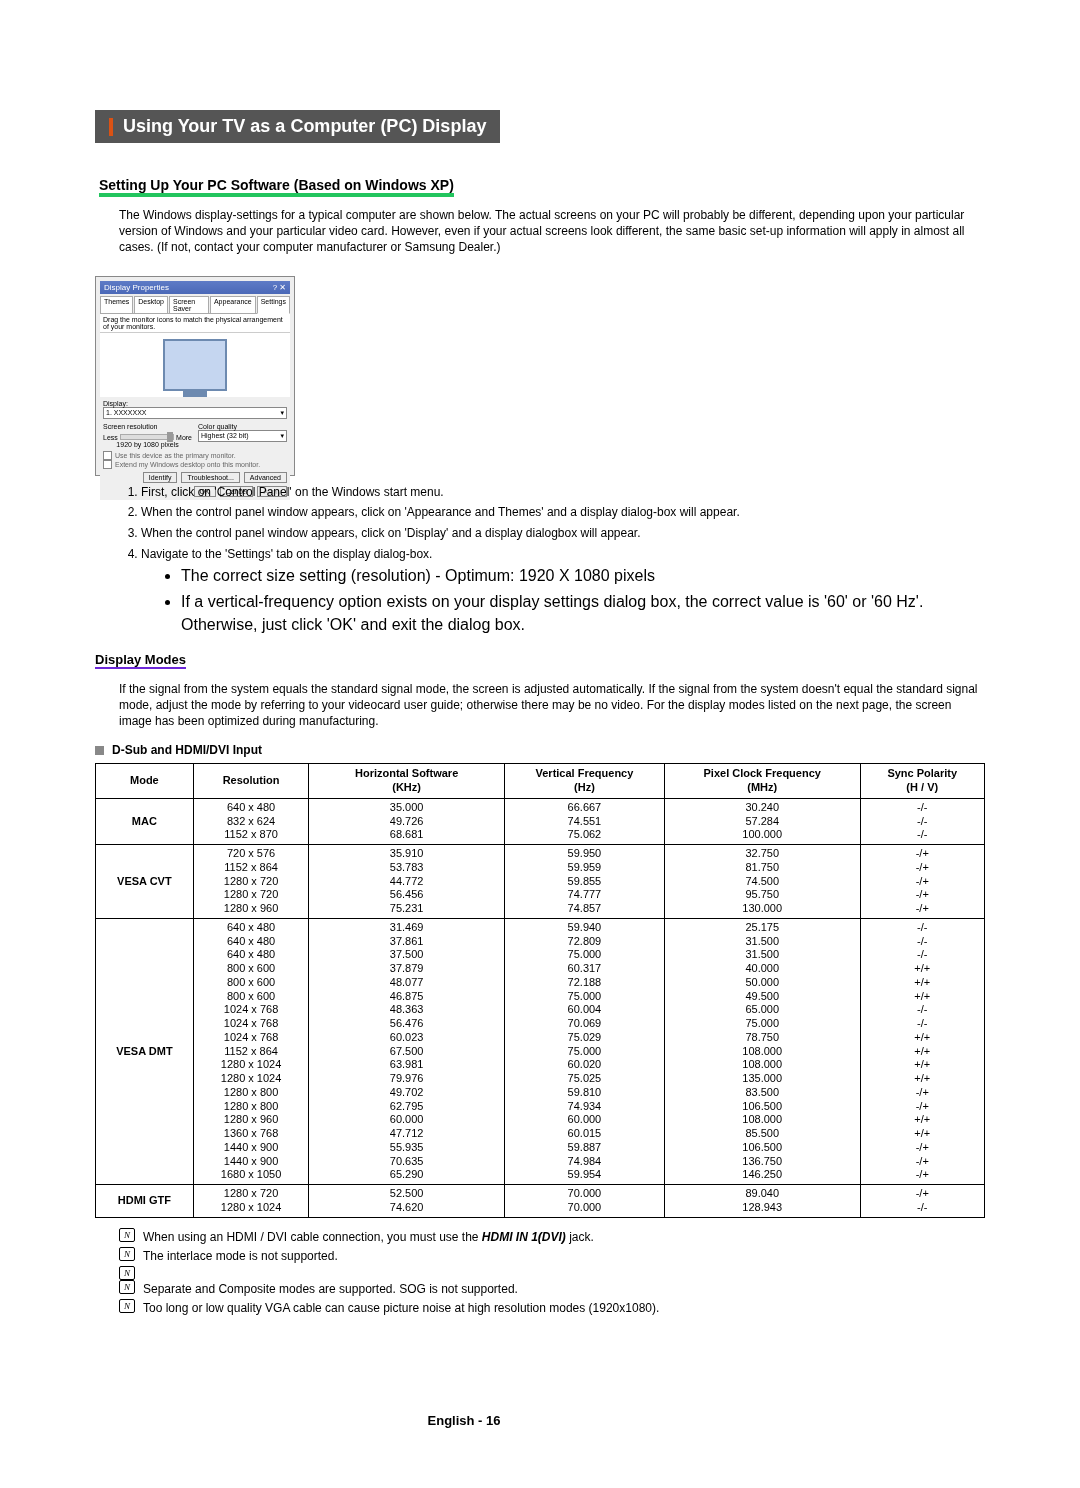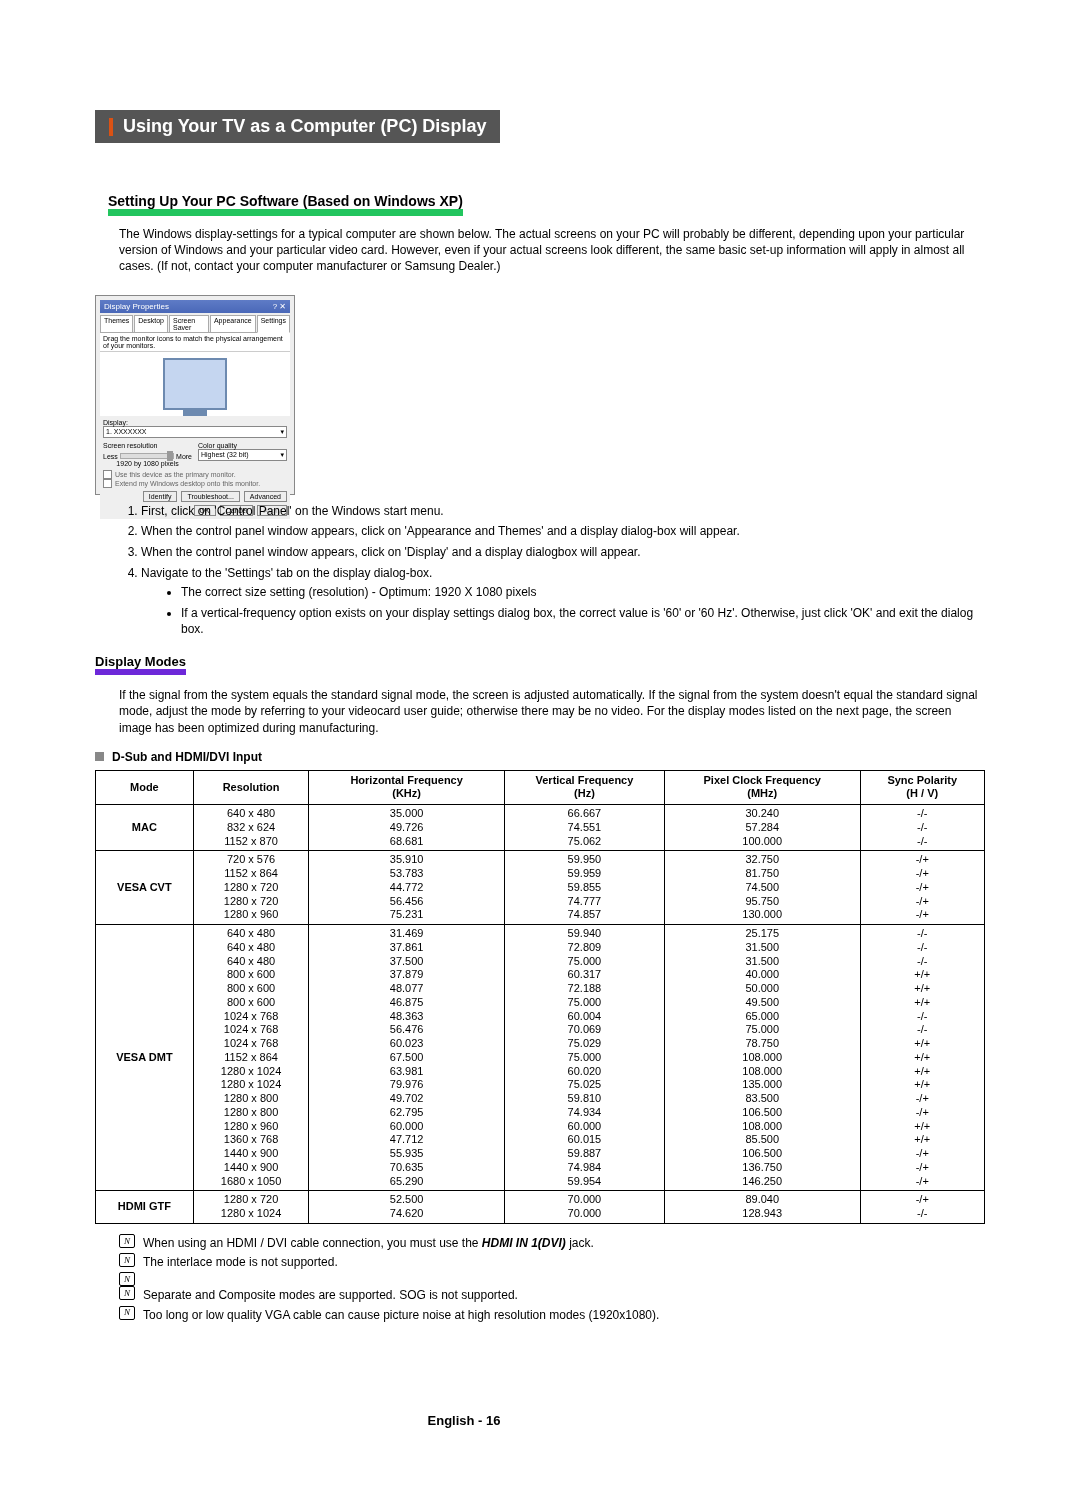--- a/index.html
+++ b/index.html
@@ -14,51 +14,51 @@
     width: 1080px;
     height: 1488px;
     box-sizing: border-box;
     padding: 110px 95px 40px 95px;
     position: relative;
     background: #fff;
   }
   .title-bar {
     display: flex;
     align-items: center;
-    margin-bottom: 36px;
+    margin-bottom: 20px;
   }
   .title-bar .title-text {
     background: #555;
     color: #fff;
     font-size: 18px;
     font-weight: bold;
     padding: 6px 14px 6px 14px;
     display: flex;
     align-items: center;
   }
   .title-bar .title-mark {
     display: inline-block;
     width: 4px;
     height: 18px;
     background: #db5214;
     margin-right: 10px;
   }
   .section-heading {
     font-weight: bold;
     font-size: 14px;
-    border-bottom: 7px solid #22c55e;
+    border-bottom: 4px solid #22c55e;
     display: inline-block;
-    margin: 14px 0 10px 13px;
+    margin: 14px 0 10px 4px;
   }
   .section-sub {
     font-weight: bold;
     font-size: 13px;
     display: inline-block;
     margin: 12px 0 6px 0;
-    border-bottom: 6px solid #6d28d9;
+    border-bottom: 2px solid #6d28d9;
   }
   .input-label {
     font-weight: bold;
     font-size: 12px;
     margin-top: 14px;
     margin-bottom: 6px;
     display: flex;
     align-items: center;
   }
   .input-label .sqmark {
@@ -224,21 +224,21 @@
     font-size: 12px;
     line-height: 1.4;
   }
   ol.steps li {
     margin-bottom: 4px;
   }
   ul.bullets {
     list-style: disc;
     padding-left: 40px;
     margin: 2px 0 0 0;
-    font-size: 12px;
+    font-size: 16px;
     line-height: 1.4;
   }
   .display-modes-text {
     font-size: 12px;
     line-height: 1.35;
     padding-left: 24px;
     margin-top: 6px;
   }
   table.modes {
     width: 100%;
@@ -415,21 +415,21 @@
         <col class="col-res">
         <col class="col-hf">
         <col class="col-vf">
         <col class="col-px">
         <col class="col-sp">
     </colgroup>
     <thead>
       <tr>
         <th>Mode</th>
         <th>Resolution</th>
-        <th>Horizontal Frequency
+        <th>Horizontal Software
 (KHz)</th>
         <th>Vertical Frequency
 (Hz)</th>
         <th>Pixel Clock Frequency
 (MHz)</th>
         <th>Sync Polarity
 (H / V)</th>
       </tr>
     </thead>
     <tbody id="modes-body">

